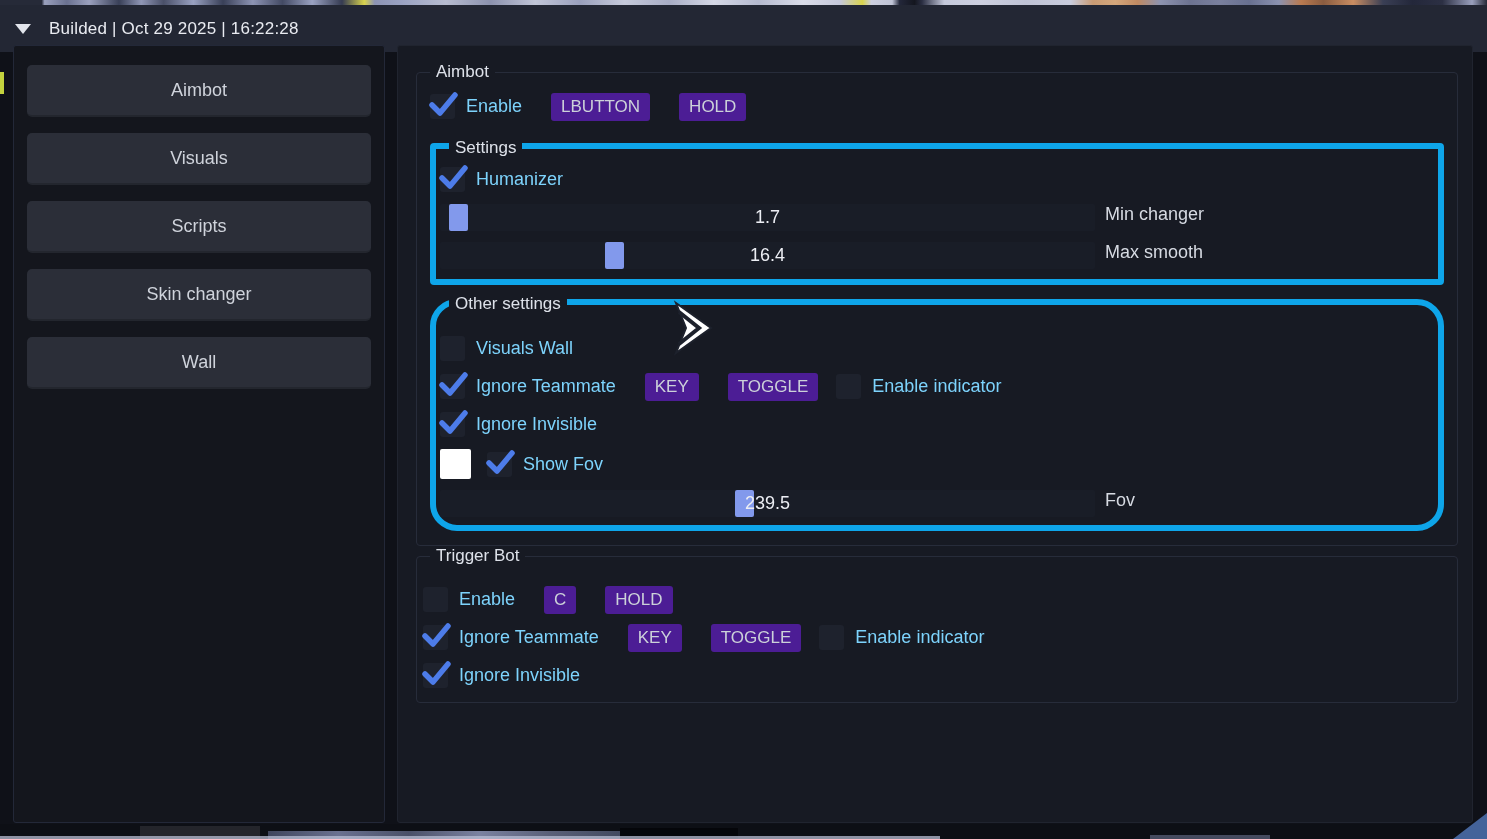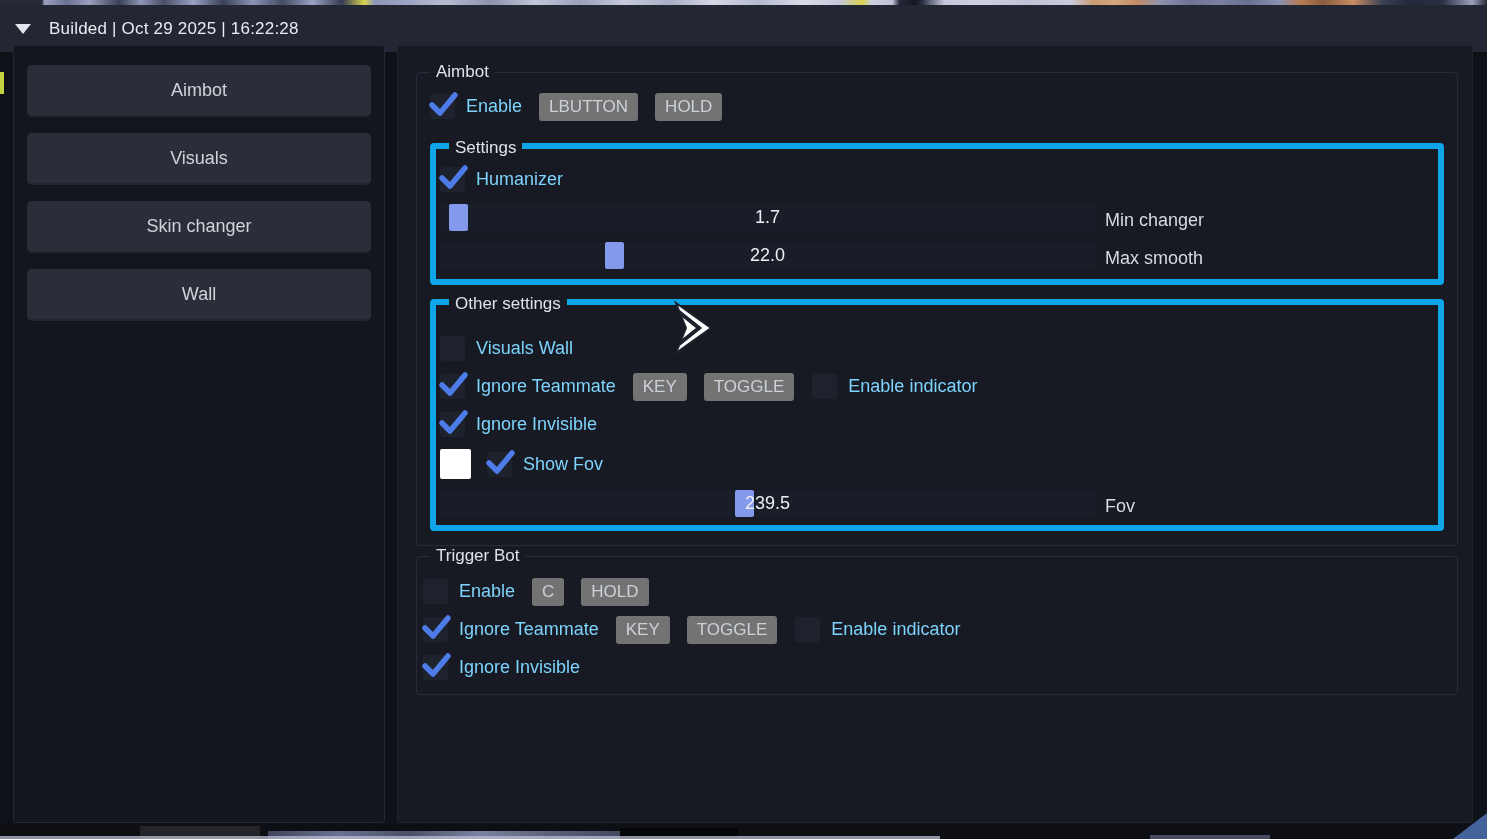--- a/index.html
+++ b/index.html
@@ -53,36 +53,36 @@
     background:#171a23; border:1px solid #20242f; border-radius:3px;
     padding:26px 14px 0 18px; }
 
   .group { position:relative; border:1px solid #272c3a; border-radius:4px; }
   .legend { position:absolute; top:-11px; left:13px; background:#171a23;
     padding:0 6px; font-size:17px; color:#dde1e9; white-space:nowrap; }
 
   .group-aimbot { padding:20px 13px 14px; }
   .subgroup { position:relative; border:6px solid #0ea5e9; border-radius:4px; }
   .sg-settings { margin-top:23px; padding:17px 6px 10px 4px; }
-  .sg-other { margin-top:14px; padding:30px 22px 8px 4px; }
-  .group-trigger { margin-top:10px; padding:21px 13px 13px 6px; }
+  .sg-other { margin-top:14px; padding:30px 22px 8px 4px;border-radius:27px; }
+  .group-trigger { margin-top:10px; padding:29px 13px 13px 6px; }
 
   .row { display:flex; align-items:center; height:27px; margin-bottom:11px; font-size:18px; }
   .row:last-child { margin-bottom:0; }
 
   .checkbox { position:relative; width:25px; height:25px; background:#1e222d;
     border-radius:3px; flex:none; cursor:pointer; }
   .checkbox .mark { position:absolute; left:-2px; top:-4px; display:none; }
   .checkbox.checked .mark { display:block; }
   .cb-label { margin-left:11px; color:#7dd3fc; white-space:nowrap; }
-  .keybtn { margin-left:17px; background:#737373; color:#ccd1d9; font-size:17px;
+  .keybtn { margin-left:29px; background:#4c1d95; color:#ccd1d9; font-size:17px;
     padding:4px 10px; border-radius:3px; cursor:pointer; white-space:nowrap; }
   .ind-check { margin-left:18px; }
 
-  .slider-row { display:flex; align-items:flex-end; margin-bottom:11px; }
+  .slider-row { display:flex; align-items:flex-start; margin-bottom:11px; }
   .slider-row:last-child { margin-bottom:0; }
   .slider { position:relative; width:655px; height:27px; background:#191d27; border-radius:2px; cursor:pointer; }
   .handle { position:absolute; top:0; width:19px; height:27px; background:#8299ec; border-radius:2px; }
   .slider-val { position:absolute; inset:0; display:flex; align-items:center;
     justify-content:center; color:#eceef4; font-size:18px; pointer-events:none; }
   .slider-label { margin-left:10px; font-size:18px; color:#d6dae2; white-space:nowrap; }
 
   .swatch { width:31px; height:30px; border-radius:2px; flex:none; cursor:pointer; }
   .swatch + .checkbox { margin-left:16px; }
   .row-showfov { height:30px; }
@@ -103,20 +103,21 @@
 <div class="corner-tri"></div>
 
 <div class="titlebar">
   <span class="tri-down"></span>
   <span class="tb-title">Builded | Oct 29 2025 | 16:22:28</span>
 </div>
 
 <div class="sidebar">
   <div class="side-btn">Aimbot</div>
   <div class="side-btn">Visuals</div>
+  <div class="side-btn">Scripts</div>
   <div class="side-btn">Skin changer</div>
   <div class="side-btn">Wall</div>
 </div>
 
 <div class="main">
 
   <div class="group group-aimbot">
     <span class="legend">Aimbot</span>
 
     <div class="row">
@@ -146,21 +147,21 @@
         <div class="slider">
           <div class="handle" style="left: 9px;"></div>
           <div class="slider-val">1.7</div>
         </div>
         <span class="slider-label">Min changer</span>
       </div>
 
       <div class="slider-row">
         <div class="slider">
           <div class="handle" style="left: 165px;"></div>
-          <div class="slider-val">22.0</div>
+          <div class="slider-val">16.4</div>
         </div>
         <span class="slider-label">Max smooth</span>
       </div>
     </div>
 
     <div class="subgroup sg-other">
       <span class="legend">Other settings</span>
 
 
       <div class="row">

